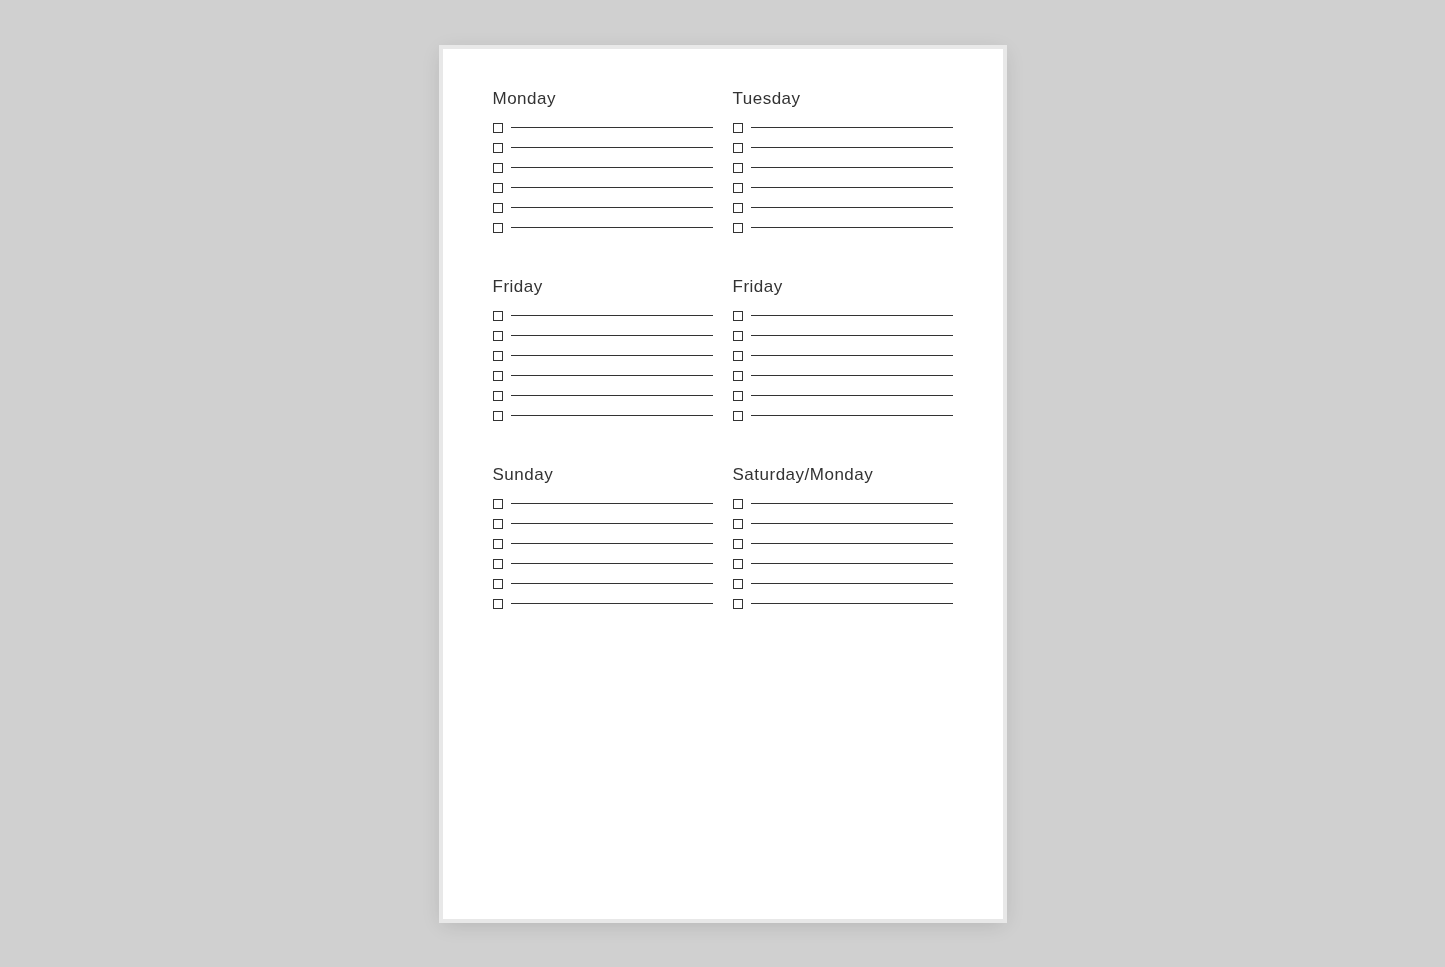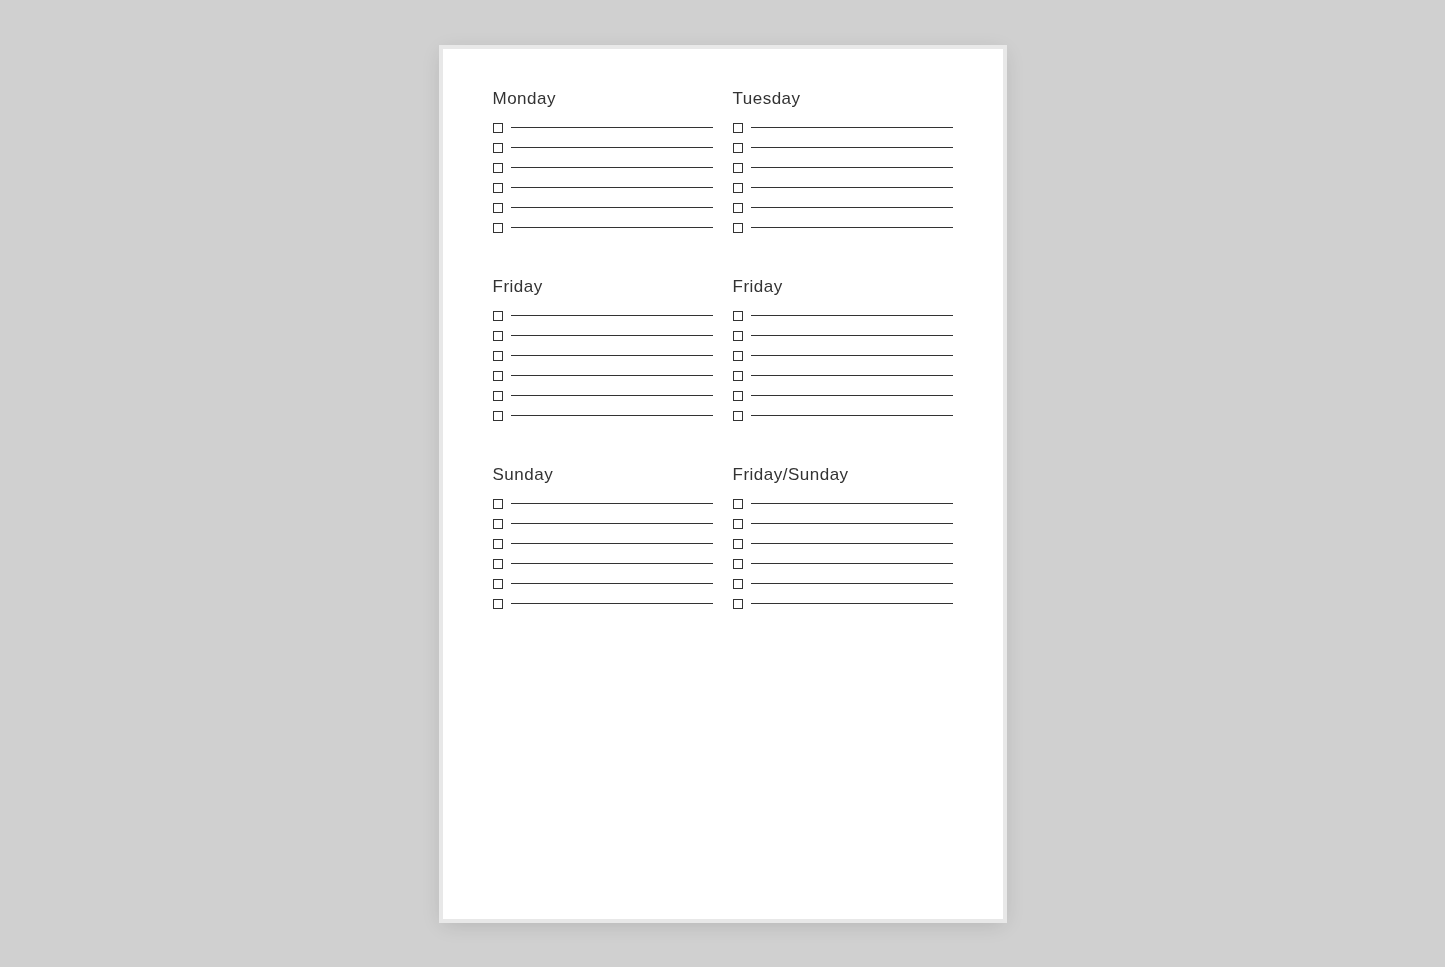--- a/index.html
+++ b/index.html
@@ -229,21 +229,21 @@
             <div class="checkbox-line"></div>
           </div>
         <div class="checklist-item">
             <div class="checkbox"></div>
             <div class="checkbox-line"></div>
           </div>
       </div>
     </div>
 
     <div class="day-section">
-      <div class="day-label">Friday/Sunday</div>
+      <div class="day-label">Saturday/Monday</div>
       <div class="checklist">
         <div class="checklist-item">
             <div class="checkbox"></div>
             <div class="checkbox-line"></div>
           </div>
         <div class="checklist-item">
             <div class="checkbox"></div>
             <div class="checkbox-line"></div>
           </div>
         <div class="checklist-item">

